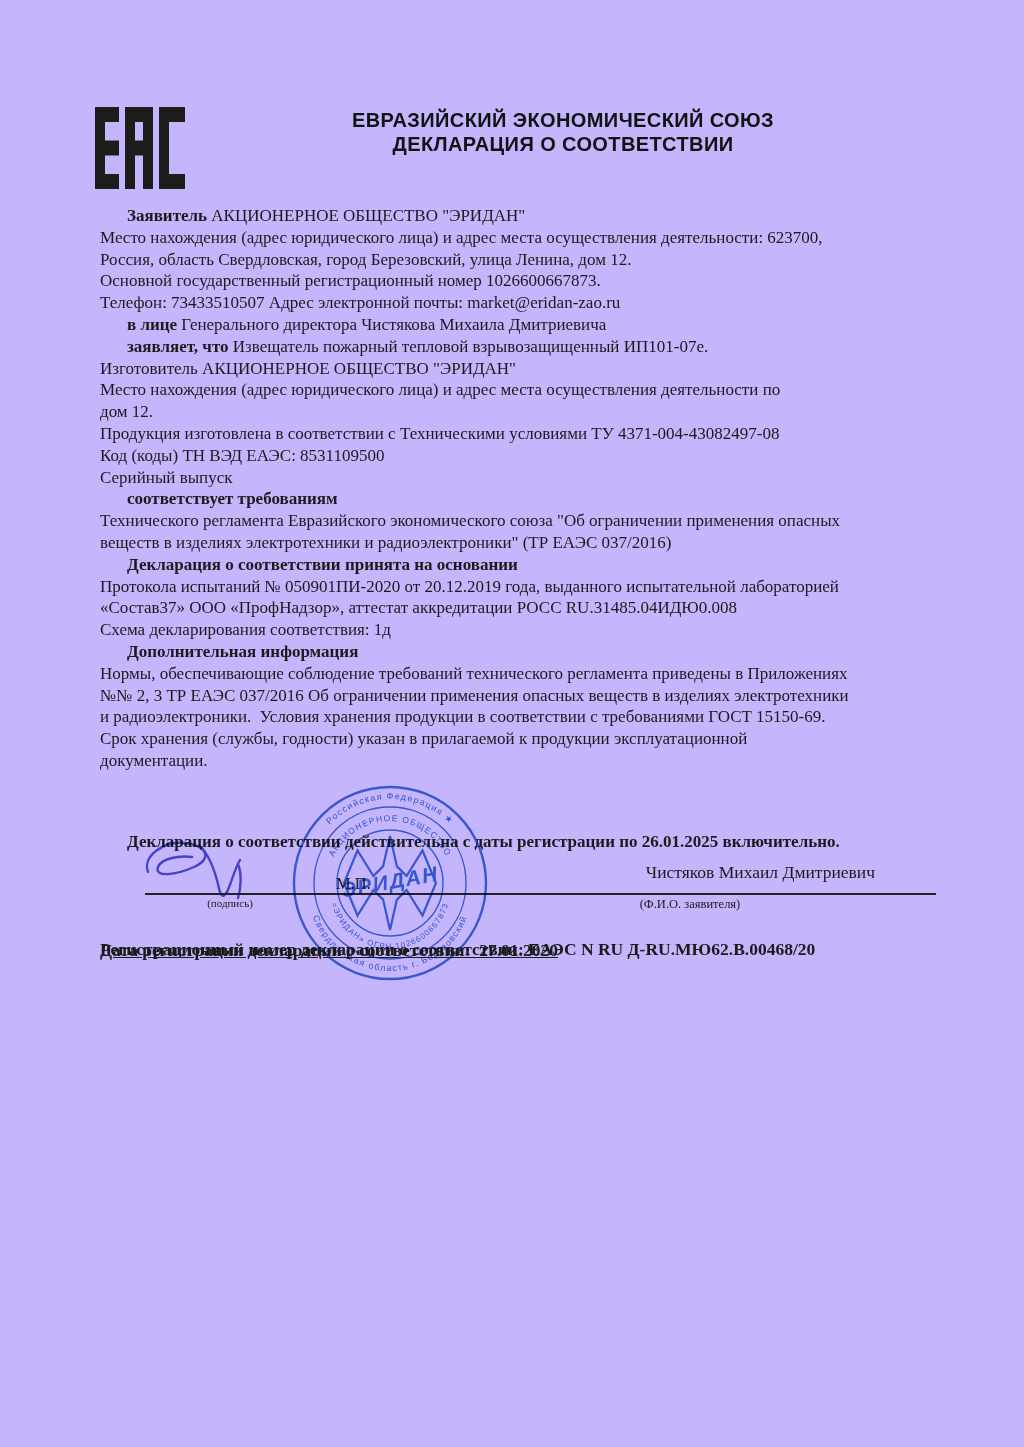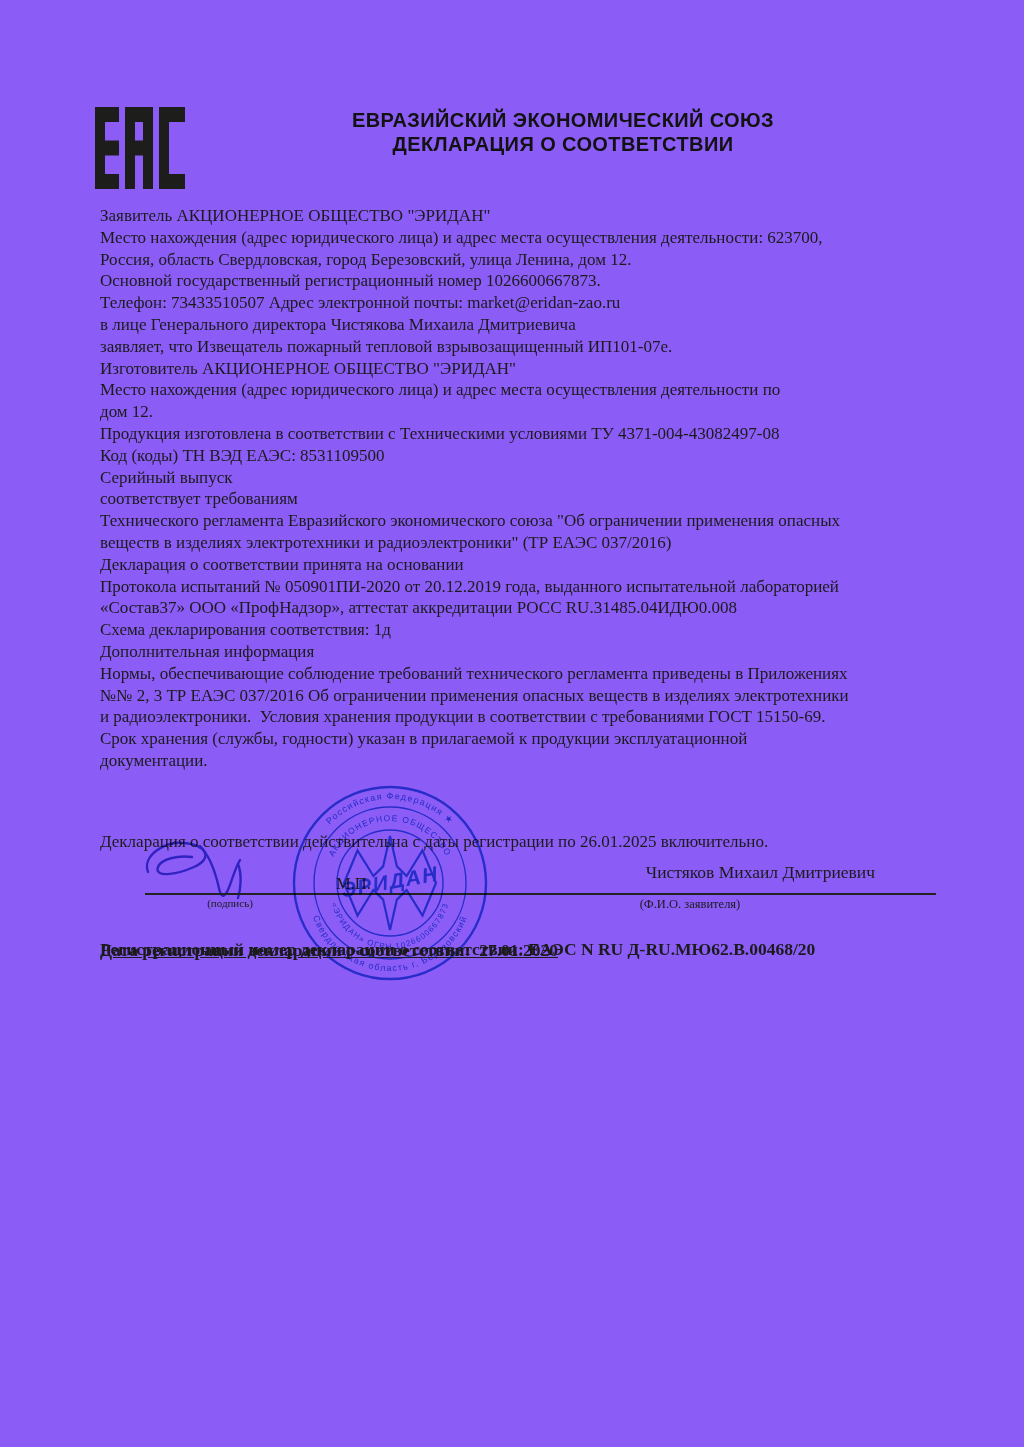--- a/index.html
+++ b/index.html
@@ -1,34 +1,34 @@
 <!DOCTYPE html>
 <html><head>
 <meta charset="utf-8">
 <style>
   html,body{margin:0;padding:0;background:#ffffff;}
   .page{
-    position:relative;width:1024px;height:1447px;background:#8b5cf6;
+    position:relative;width:1024px;height:1447px;background:#c4b5fd;
     font-family:"Liberation Serif",serif;color:#1b1b1b;overflow:hidden;
   }
   
   .eac-logo{position:absolute;left:95px;top:107px;}
   
   .title-block{
     position:absolute;left:312px;top:109px;width:502px;text-align:center;
     font-family:"Liberation Sans",sans-serif;font-weight:bold;
     font-size:20px;line-height:23.5px;letter-spacing:0.4px;color:#121212;
   }
   
   .doc-body{
     position:absolute;left:100px;top:205px;width:846px;
     font-size:17px;line-height:21.8px;
   }
   .line{white-space:pre;}
-  .b{font-weight:normal;}
+  .b{font-weight:bold;margin-left:27px;}
   
   .sig-line{position:absolute;left:145px;top:893px;width:791px;border-top:2px solid #232323;}
   .sig-svg{position:absolute;left:134px;top:834px;mix-blend-mode:multiply;}
   .mp-label{position:absolute;left:336px;top:874px;font-size:16.5px;}
   .sign-label{position:absolute;left:162px;top:897px;width:136px;text-align:center;font-size:11px;}
   .fio-name{position:absolute;left:505px;top:862px;width:370px;text-align:right;font-size:17.5px;}
   .fio-label{position:absolute;left:505px;top:897px;width:370px;text-align:center;font-size:12.5px;}
   .stamp-svg{position:absolute;left:286px;top:779px;mix-blend-mode:multiply;opacity:0.93;}
   
   .footer-line{position:absolute;left:100px;font-size:17.5px;font-weight:bold;white-space:pre;}

